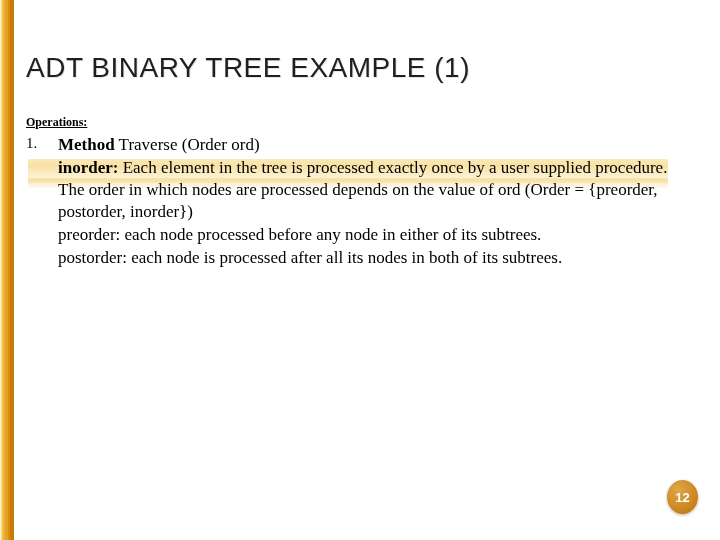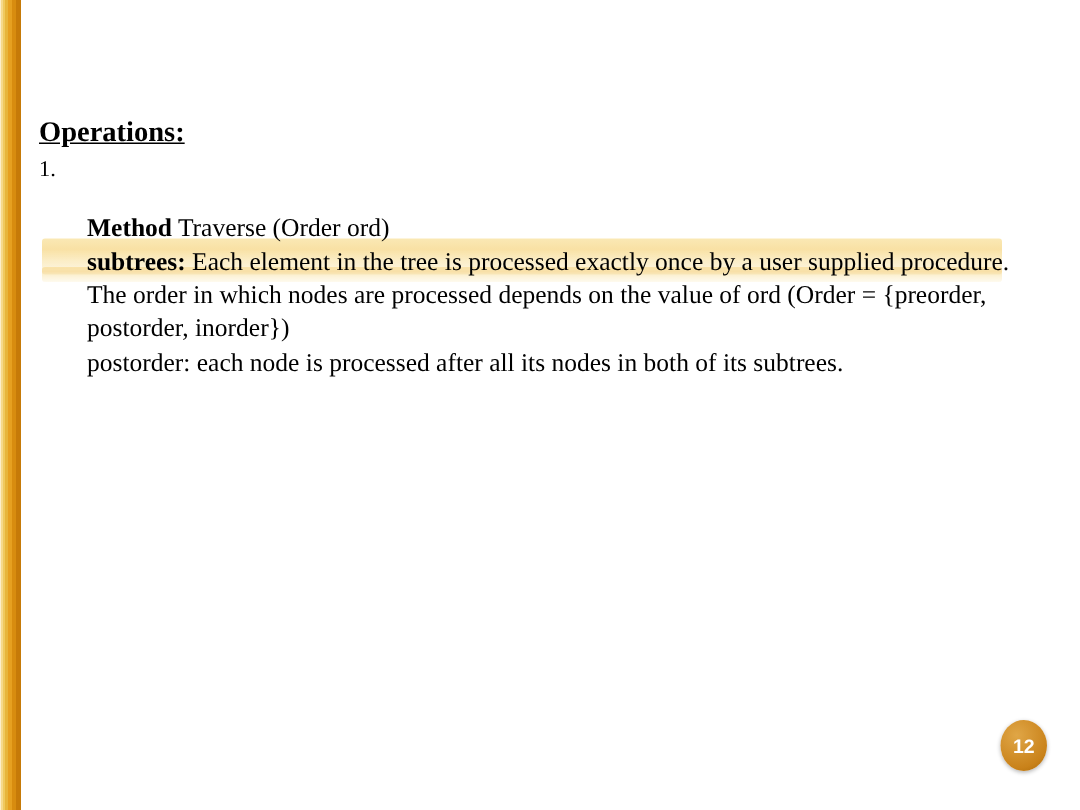--- a/index.html
+++ b/index.html
@@ -34,25 +34,24 @@
     font-size: 28px;
     letter-spacing: 0.5px;
     color: #1f1f1f;
     margin-bottom: 28px;
     position: relative;
     text-shadow: 1px 1px 0 rgba(0,0,0,0.10);
   }
   .section-head {
     display: inline-block;
     position: relative;
-    font-size: 19px;
+    font-size: 12px;
     font-weight: 700;
     text-decoration: underline;
     margin-bottom: 2px;
-    margin-top: 26px;
   }
   .highlight-strip {
     position: absolute;
     left: 28px;
     width: 640px;
     height: 24px;
     background:
       linear-gradient(to bottom,
         rgba(246,214,120,0.55) 0%,
         rgba(243,200,90,0.55) 30%,
@@ -78,21 +77,20 @@
   }
   .num {
     width: 32px;
     flex-shrink: 0;
     font-size: 15px;
     padding-top: 1px;
   }
   .body {
     font-size: 17px;
     line-height: 1.30;
-    margin-top: 37px;
   }
   .body p { margin-bottom: 1px; }
   .b { font-weight: 700; }
   .pagenum {
     position: absolute;
     right: 22px;
     bottom: 26px;
     width: 31px; height: 34px;
     border-radius: 50%;
     background: radial-gradient(circle at 35% 30%, #e0a646, #c9821a 70%, #a96708 100%);
@@ -109,34 +107,36 @@
 </head>
 <body>
 
 <div class="left-bar"></div>
 
 <div class="highlight-strip strip1"></div>
 <div class="highlight-strip strip2"></div>
 
 <div class="slide">
 
+  <h1 class="title">ADT BINARY TREE  EXAMPLE (1)</h1>
 
   <div class="content">
     <div class="section-head">Operations:</div>
 
     <ol class="numlist">
       <li>
         <div class="num">1.</div>
         <div class="body">
           <p>
             <span class="b">Method</span><span> Traverse (Order ord)</span>
           </p>
           <p>
-            <span class="b">subtrees:</span><span> Each element in the tree is processed exactly once by a user supplied procedure. The order in which nodes are processed depends on the value of ord (Order = {preorder, postorder, inorder})</span>
+            <span class="b">inorder:</span><span> Each element in the tree is processed exactly once by a user supplied procedure. The order in which nodes are processed depends on the value of ord (Order = {preorder, postorder, inorder})</span>
           </p>
+          <p>preorder: each node processed before any node in either of its subtrees.</p>
           <p>postorder: each node is processed after all its nodes in both of its subtrees.</p>
         </div>
       </li>
     </ol>
   </div>
 
 </div>
 
 <div class="pagenum">
   <span>12</span>

